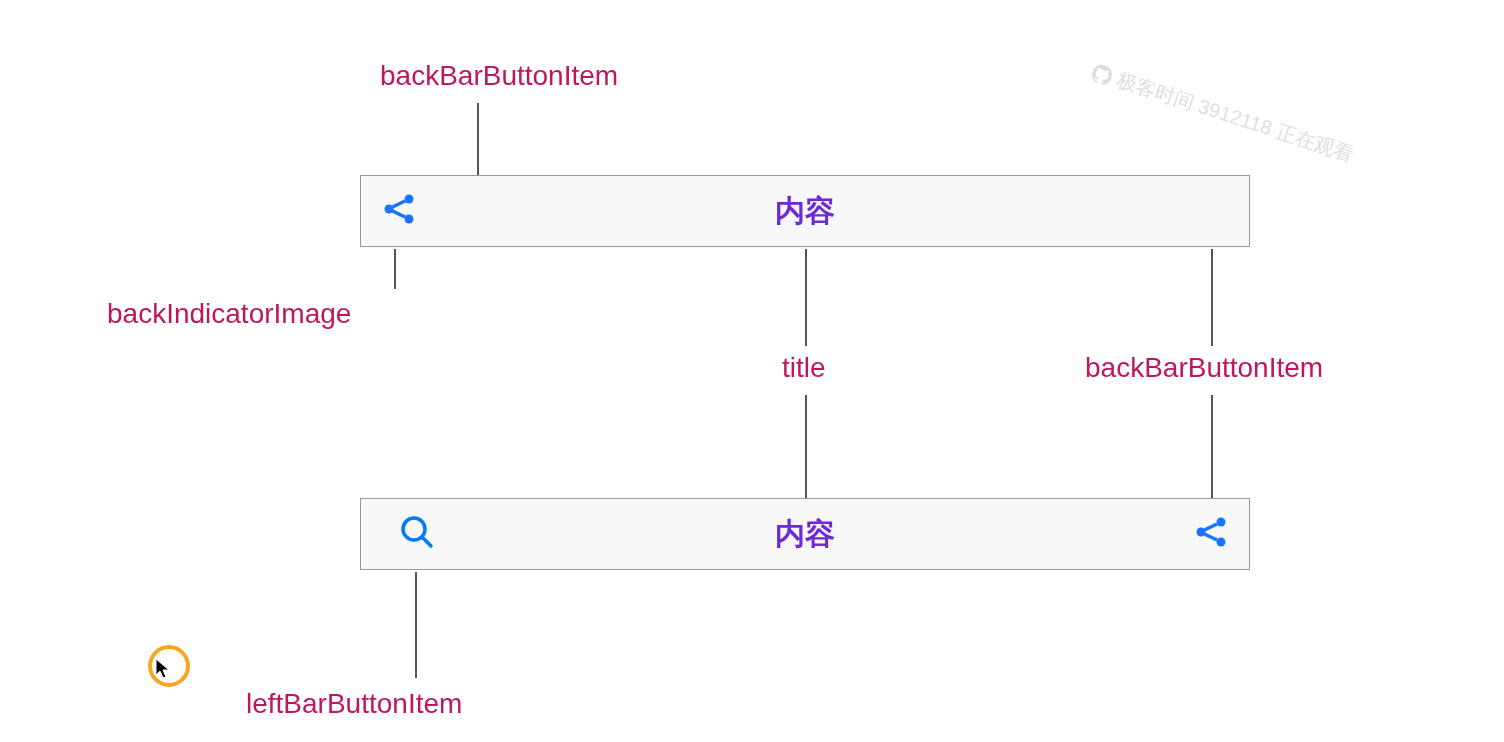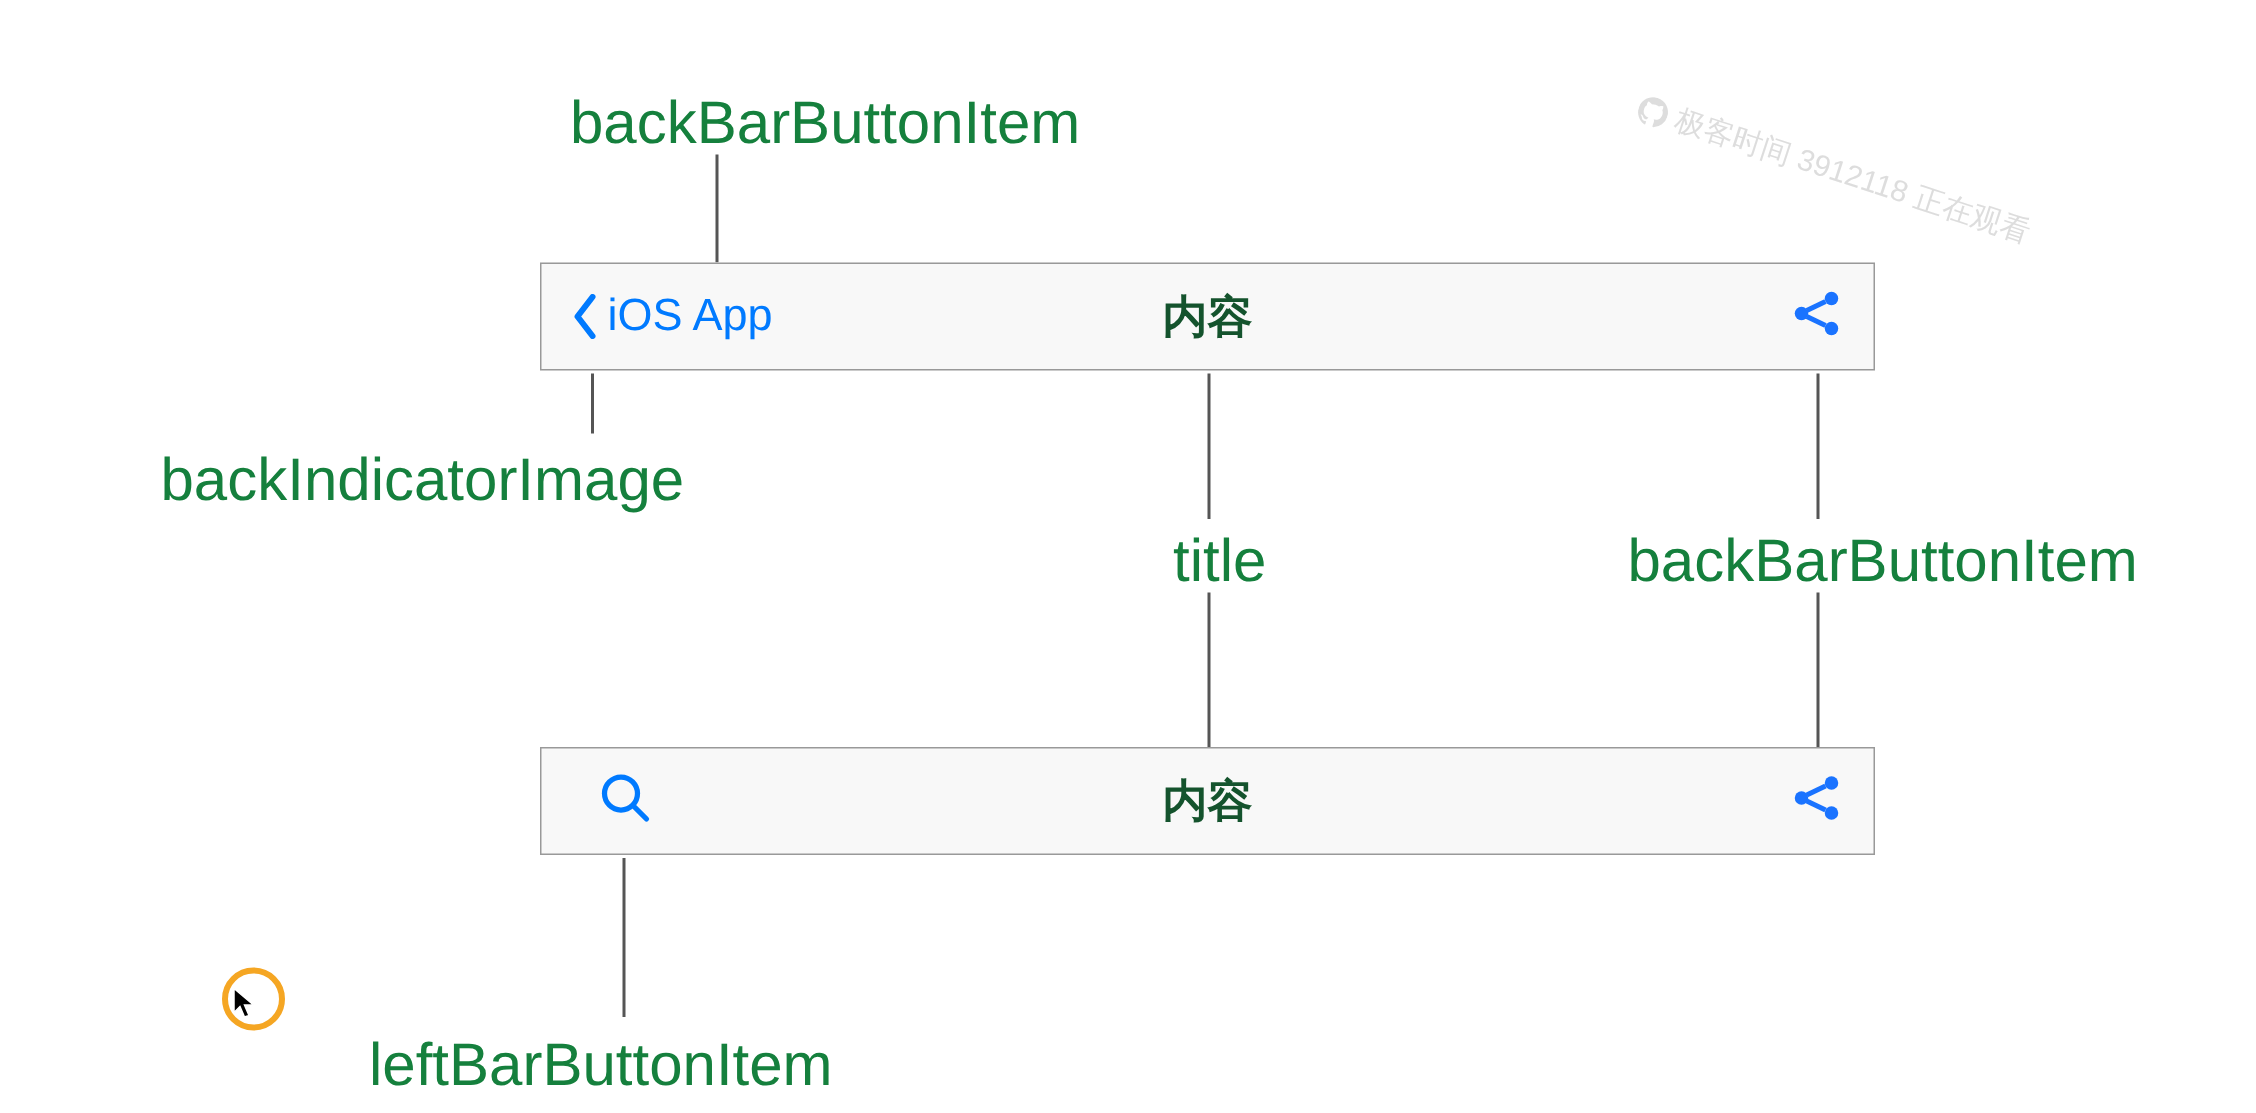--- a/index.html
+++ b/index.html
@@ -10,22 +10,22 @@
     body {
       width: 1504px;
       height: 742px;
       background: #ffffff;
       font-family: -apple-system, "Helvetica Neue", Helvetica, Arial, sans-serif;
       position: relative;
       overflow: hidden;
     }
     .label {
       position: absolute;
-      font-size: 40px;
-      color: #15803d;
+      font-size: 28px;
+      color: #be185d;
       font-weight: 400;
     }
     .navbar {
       position: absolute;
       left: 360px;
       width: 890px;
       height: 72px;
       background: #f8f8f8;
       border: 1.5px solid #999;
       display: flex;
@@ -38,21 +38,21 @@
       align-items: center;
       gap: 2px;
     }
     .navbar-title {
       position: absolute;
       left: 0;
       right: 0;
       text-align: center;
       font-size: 30px;
       font-weight: 700;
-      color: #14532d;
+      color: #6d28d9;
       pointer-events: none;
     }
     .chevron-icon {
       width: 18px;
       height: 30px;
       stroke: #007aff;
       stroke-width: 4;
       fill: none;
     }
     .back-text {
@@ -113,26 +113,20 @@
     }
   </style>
 </head>
 <body>
 
 <div class="label" style="left:380px; top:60px;">backBarButtonItem</div>
 
 <div class="connector" style="left:477px; top:103px; height:72px;"></div>
 
 <div class="navbar" style="top:175px;">
-  <div class="navbar-left">
-    <svg class="chevron-icon" viewBox="0 0 18 30">
-      <polyline points="14,2 4,15 14,28" stroke-linecap="round" stroke-linejoin="round"></polyline>
-    </svg>
-    <span class="back-text">iOS App</span>
-  </div>
   <div class="navbar-title">内容</div>
   <div>
     <svg class="share-icon" viewBox="0 0 36 36">
       <circle cx="28" cy="8" r="4.5"></circle>
       <circle cx="8" cy="18" r="4.5"></circle>
       <circle cx="28" cy="28" r="4.5"></circle>
       <line x1="11.5" y1="16" x2="24" y2="10" stroke="#1a73ff" stroke-width="3.5"></line>
       <line x1="11.5" y1="20" x2="24" y2="26" stroke="#1a73ff" stroke-width="3.5"></line>
     </svg>
   </div>

